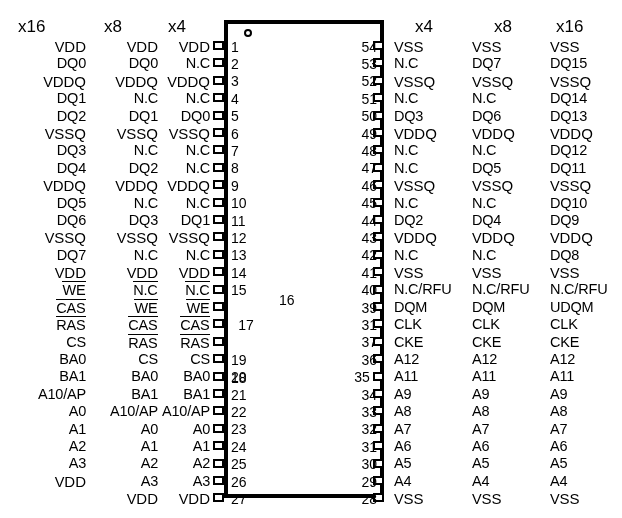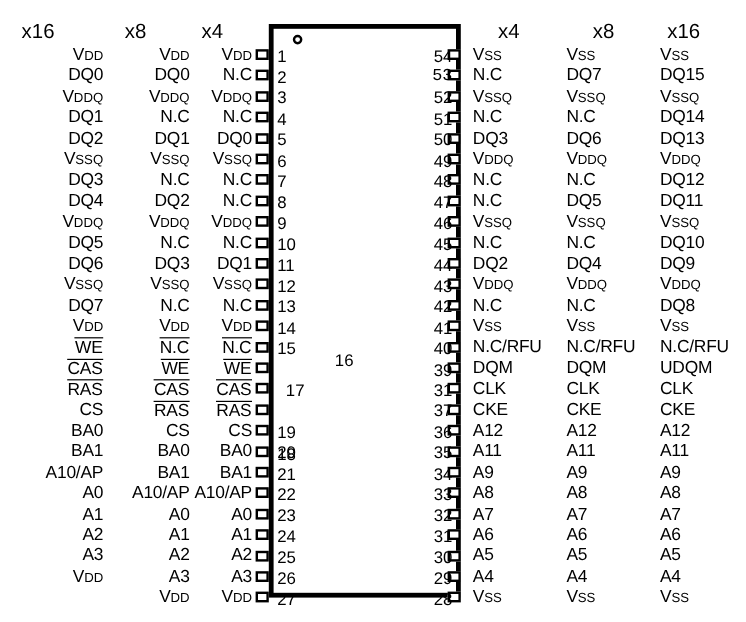--- a/index.html
+++ b/index.html
@@ -46,21 +46,21 @@
     white-space: nowrap;
     letter-spacing: -0.2px;
   }
   .sig .ov {
     display: inline-block;
     border-top: 1.6px solid #000;
     line-height: 16px;
     padding: 0 0.5px;
   }
   .sig sub {
-    font-size: 11px;
+    font-size: 15px;
     vertical-align: baseline;
     position: relative;
     top: 0px;
     letter-spacing: 0px;
   }
 
   
   #chip-body {
     position: absolute;
     left: 224px;
@@ -347,21 +347,21 @@
       <div class="pinnum left" style="top: 439.7px;">24</div>
       <div class="lead left" style="top: 458.6px;"></div>
       <div class="pinnum left" style="top: 457.1px;">25</div>
       <div class="lead left" style="top: 476px;"></div>
       <div class="pinnum left" style="top: 474.5px;">26</div>
       <div class="lead left" style="top: 493.4px;"></div>
       <div class="pinnum left" style="top: 491.9px;">27</div>
       <div class="lead right" style="top: 41px;"></div>
       <div class="pinnum right" style="top: 39.5px;">54</div>
       <div class="lead right" style="top: 58.4px;"></div>
-      <div class="pinnum right" style="top: 56.9px; font-family: Liberation Mono, monospace;">53</div>
+      <div class="pinnum right" style="top: 56.9px;">53</div>
       <div class="lead right" style="top: 75.8px;"></div>
       <div class="pinnum right" style="top: 74.3px;">52</div>
       <div class="lead right" style="top: 93.2px;"></div>
       <div class="pinnum right" style="top: 91.7px;">51</div>
       <div class="lead right" style="top: 110.6px;"></div>
       <div class="pinnum right" style="top: 109.1px;">50</div>
       <div class="lead right" style="top: 128px;"></div>
       <div class="pinnum right" style="top: 126.5px;">49</div>
       <div class="lead right" style="top: 145.4px;"></div>
       <div class="pinnum right" style="top: 143.9px;">48</div>
@@ -383,21 +383,21 @@
       <div class="pinnum right" style="top: 283.1px;">40</div>
       <div class="lead right" style="top: 302px;"></div>
       <div class="pinnum right" style="top: 300.5px;">39</div>
       <div class="lead right" style="top: 319.4px;"></div>
       <div class="pinnum right" style="top: 317.9px;">31</div>
       <div class="lead right" style="top: 336.8px;"></div>
       <div class="pinnum right" style="top: 335.3px;">37</div>
       <div class="lead right" style="top: 354.2px;"></div>
       <div class="pinnum right" style="top: 352.7px;">36</div>
       <div class="lead right" style="top: 371.6px;"></div>
-      <div class="pinnum right" style="top: 370.1px;">35</div>
+      <div class="pinnum right" style="top: 370.1px; text-align: center;">35</div>
       <div class="lead right" style="top: 389px;"></div>
       <div class="pinnum right" style="top: 387.5px;">34</div>
       <div class="lead right" style="top: 406.4px;"></div>
       <div class="pinnum right" style="top: 404.9px;">33</div>
       <div class="lead right" style="top: 423.8px;"></div>
       <div class="pinnum right" style="top: 422.3px;">32</div>
       <div class="lead right" style="top: 441.2px;"></div>
       <div class="pinnum right" style="top: 439.7px;">31</div>
       <div class="lead right" style="top: 458.6px;"></div>
       <div class="pinnum right" style="top: 457.1px;">30</div>

